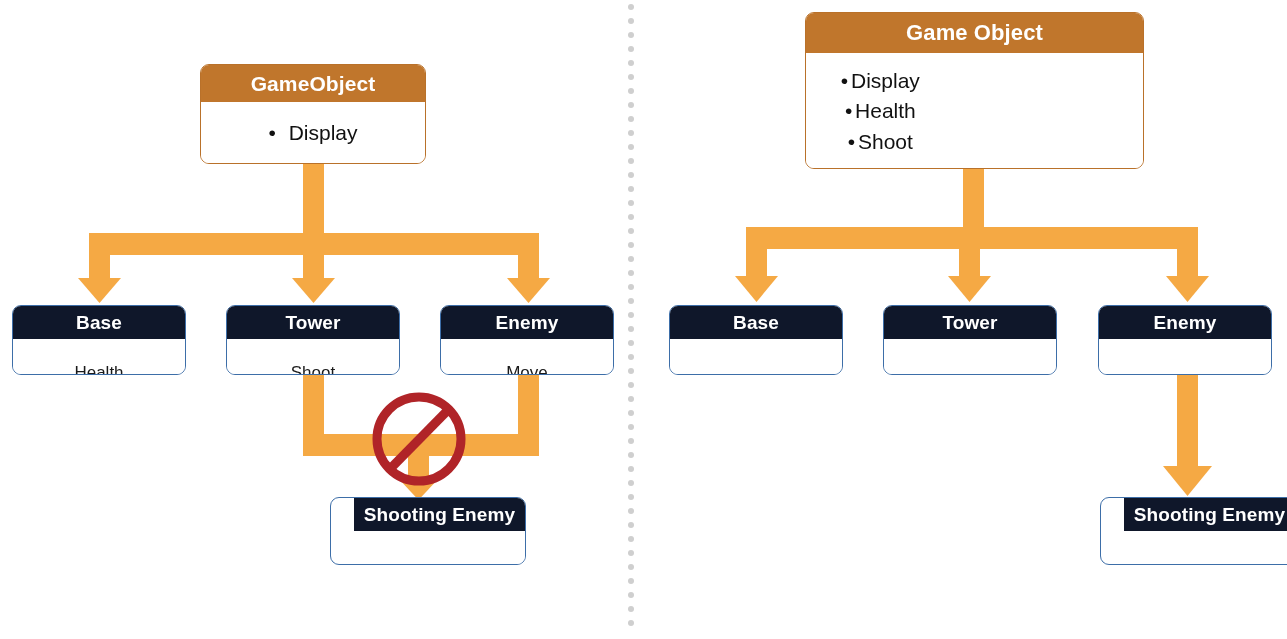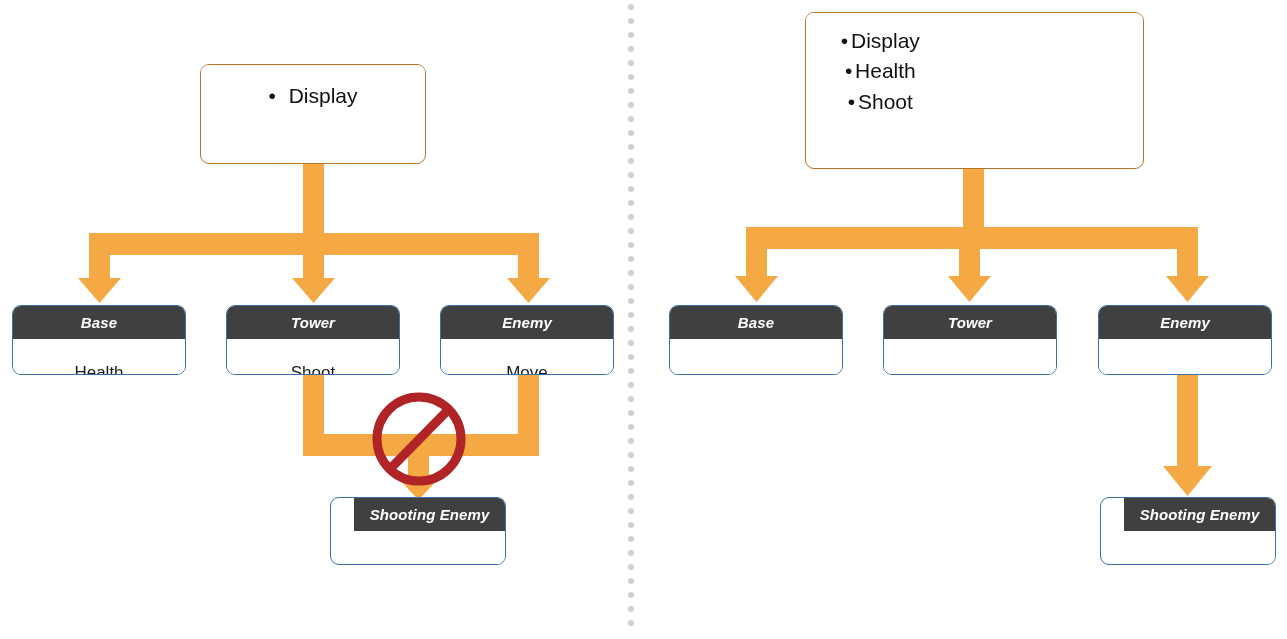--- a/index.html
+++ b/index.html
@@ -15,21 +15,21 @@
     box-sizing:border-box;width:100%;text-align:center;color:#ffffff;
     font-weight:bold;letter-spacing:.1px;display:flex;align-items:center;justify-content:center;
   }
   .node .body{
     box-sizing:border-box;width:100%;background:#ffffff;
     display:flex;align-items:center;justify-content:center;text-align:center;color:#111;
   }
 
   
   .node.blue{border:1.6px solid #3d6ea8;background:#ffffff;}
-  .node.blue .hdr{background:#404040;font-size:15px;height:33px;font-style:italic;}
+  .node.blue .hdr{background:#0f172a;font-size:19px;height:33px;}
   .node.blue .body{height:100%;font-size:17px;color:#1a1a1a;font-weight:normal;}
 
   
   .node.brown{border:1.8px solid #b9712a;background:#ffffff;}
   .node.brown .hdr{background:#c0762c;font-size:21px;height:37px;}
   .node.brown .body{font-size:21px;}
 
   
   #go-left{left:200px;top:64px;width:226px;height:100px;}
   #go-left .body{height:63px;}
@@ -45,21 +45,21 @@
 
   .lvl2{width:174px;height:70px;}
   .lvl2 .body{height:35px;}
   #base-l{left:12px;top:305px;}
   #tower-l{left:226px;top:305px;}
   #enemy-l{left:440px;top:305px;}
   #base-r{left:669px;top:305px;}
   #tower-r{left:883px;top:305px;}
   #enemy-r{left:1098px;top:305px;}
 
-  .lvl3{width:176px;height:68px;padding-left:23px;}
+  .lvl3{width:196px;height:68px;padding-left:23px;}
   .lvl3 .body{height:33px;}
   #se-l{left:330px;top:497px;}
   #se-r{left:1100px;top:497px;}
 
   
   #wires{position:absolute;left:0;top:0;width:1287px;height:639px;z-index:2;}
   #noentry{position:absolute;left:0;top:0;width:1287px;height:639px;z-index:8;pointer-events:none;}
 
   
   #divider{position:absolute;left:628px;top:0px;width:6px;height:639px;z-index:1;}
@@ -162,20 +162,21 @@
   </svg>
 
   <svg id="noentry" viewBox="0 0 1287 639">
     <g stroke="#b02428" fill="none" stroke-width="9">
       <circle cx="419" cy="439" r="42"></circle>
       <line x1="390" y1="469" x2="449" y2="409"></line>
     </g>
   </svg>
 
   <div class="node brown" id="go-left">
+    <div class="hdr">GameObject</div>
     <div class="body">
       <div class="bullets">
         <span style="margin-right: 7px;">•</span>
         <span>Display</span>
       </div>
     </div>
   </div>
 
   <div class="node blue lvl2" id="base-l">
     <div class="hdr">Base</div>
@@ -191,20 +192,21 @@
     <div class="hdr">Enemy</div>
     <div class="body">Move</div>
   </div>
 
   <div class="node blue lvl3" id="se-l">
     <div class="hdr">Shooting Enemy</div>
     <div class="body"></div>
   </div>
 
   <div class="node brown" id="go-right">
+    <div class="hdr">Game Object</div>
     <div class="body">
       <div class="collist">
         <ul>
           <li><span class="bdot">•</span><span>Display</span></li>
           <li><span class="bdot">•</span><span>Health</span></li>
           <li><span class="bdot">•</span><span>Shoot</span></li>
         </ul>
       </div>
     </div>
   </div>

